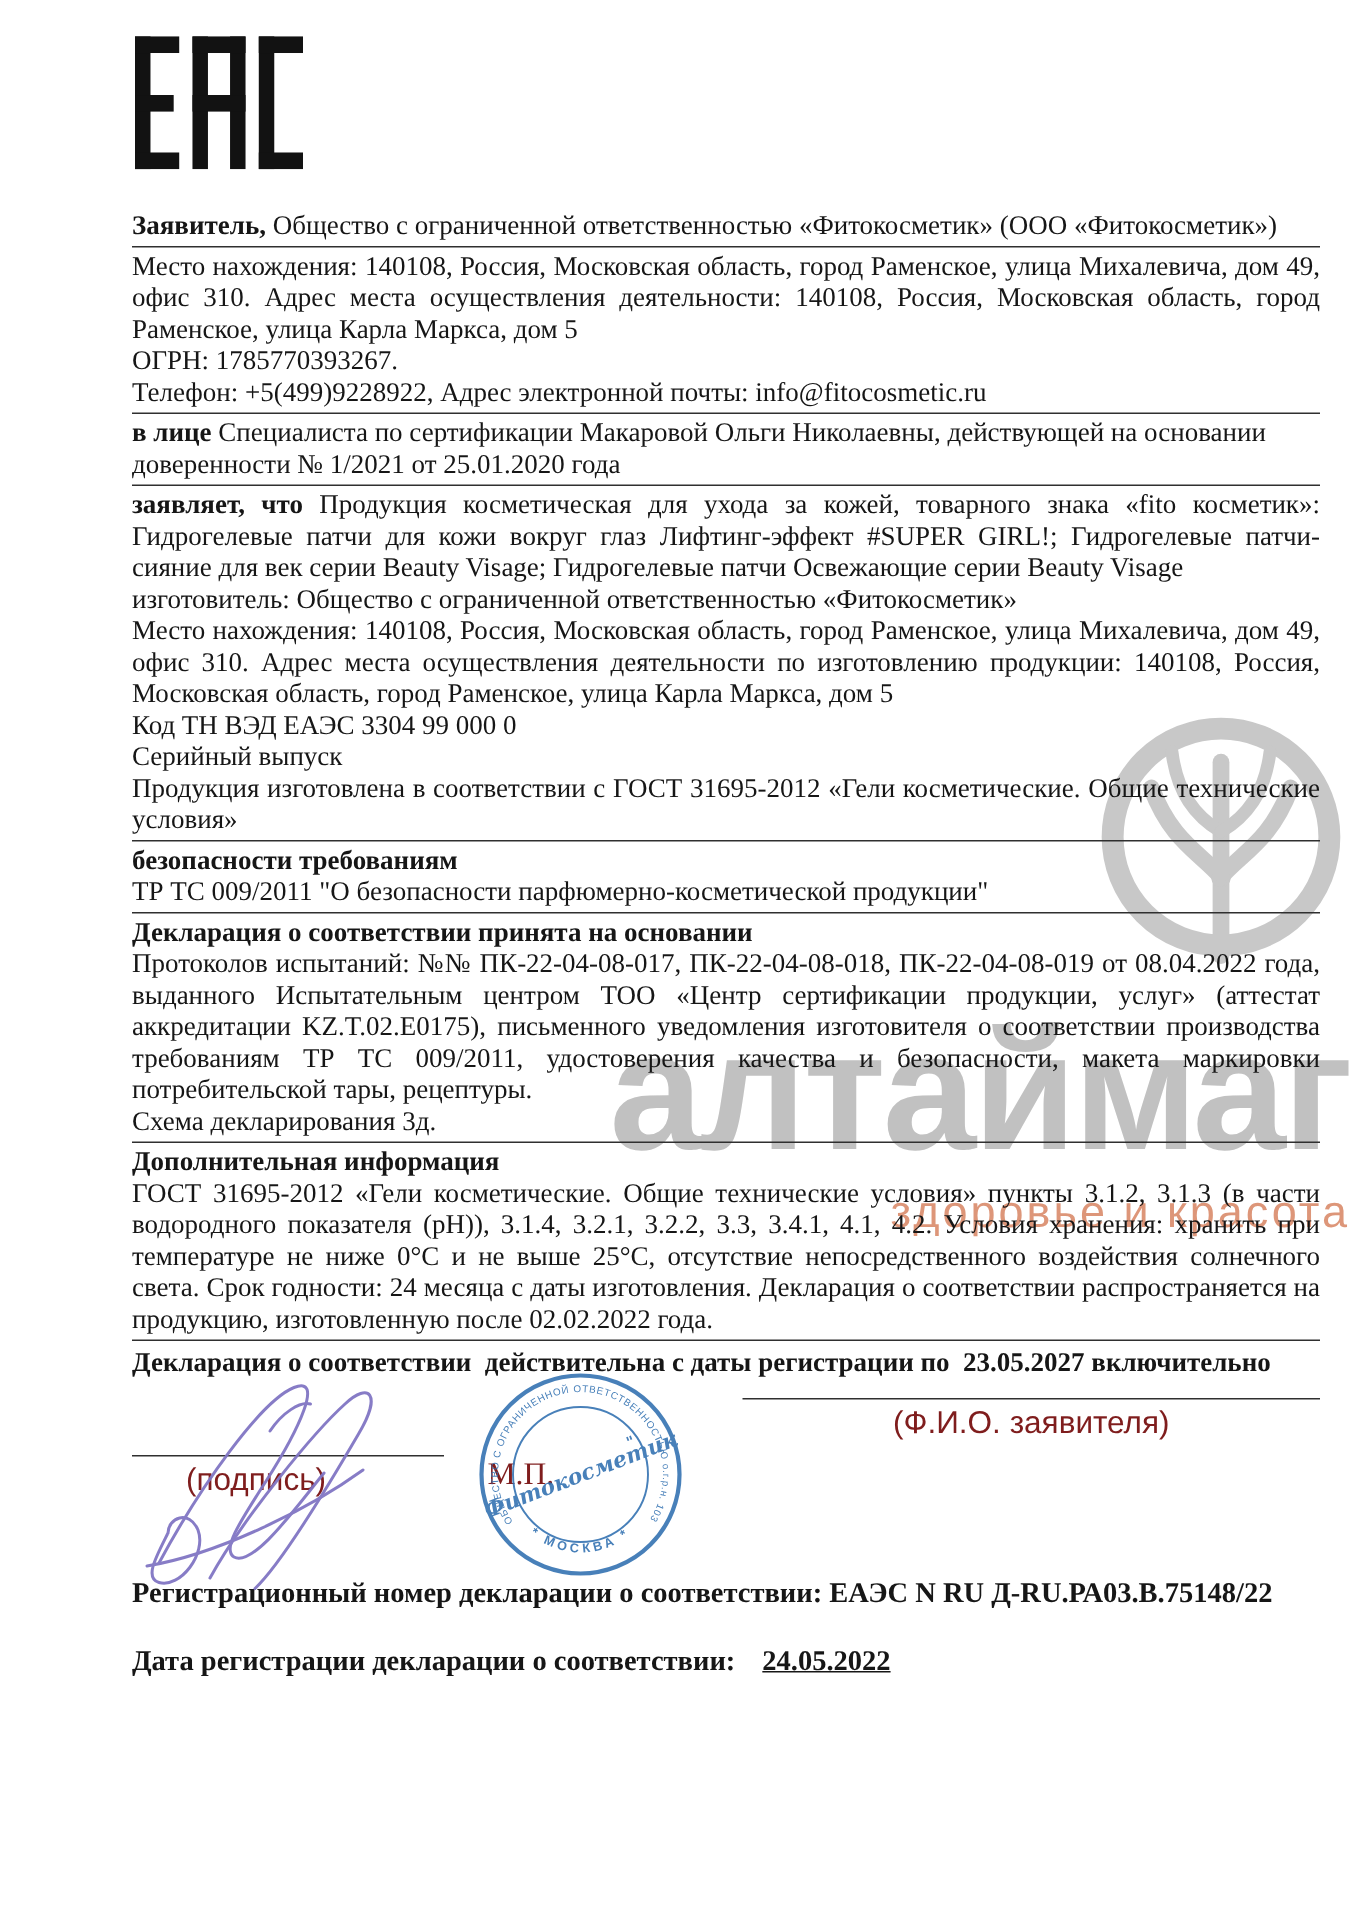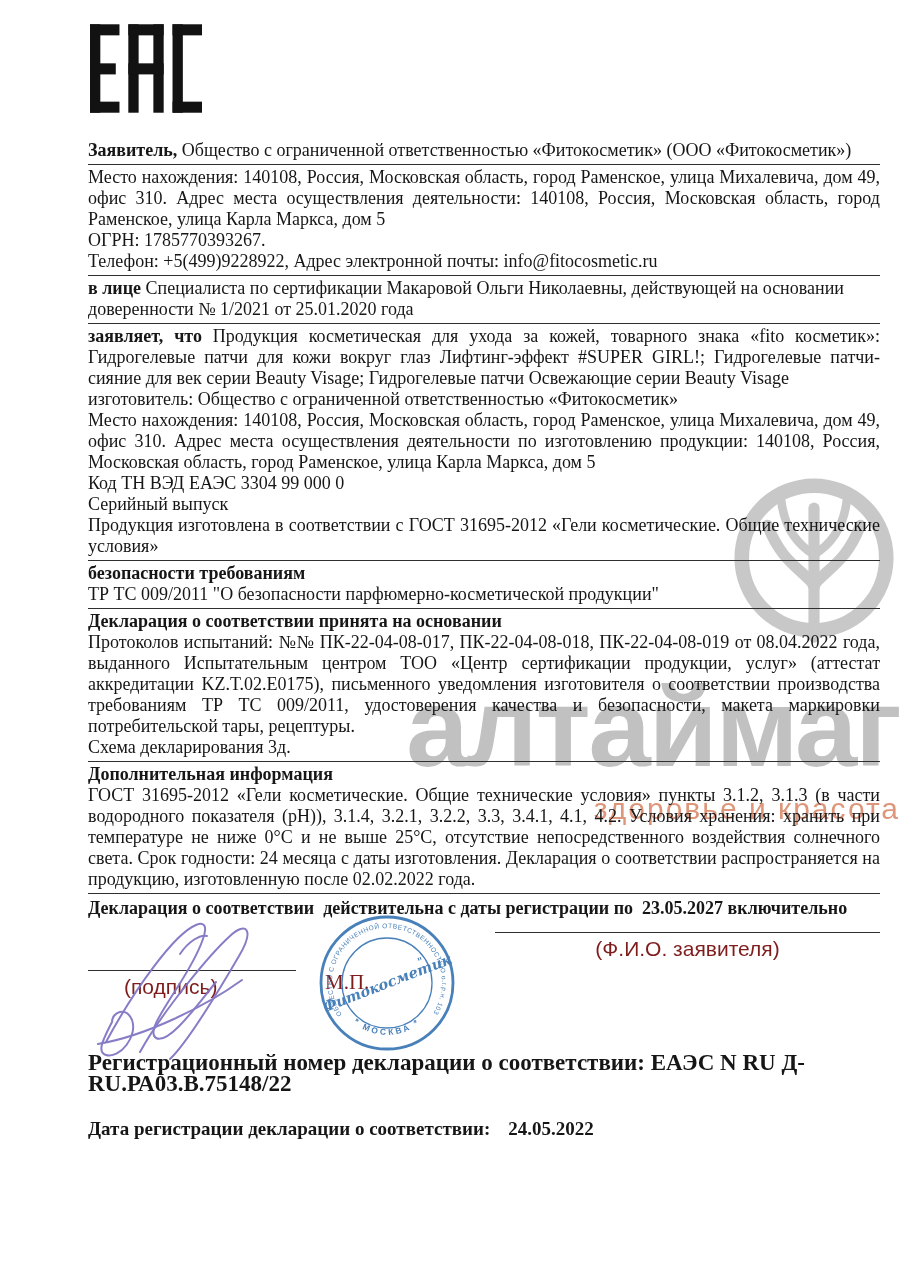--- a/index.html
+++ b/index.html
@@ -48,23 +48,23 @@
     font-family:"Liberation Sans", sans-serif; font-size:21px; color:#7f1d1d;
   }
   .sig-caption { position:absolute; left:36px; top:52px; }
   .mp-label { position:absolute; left:237px; top:48px;font-family:Liberation Serif, serif; }
   .stamp { position:absolute; left:228px; top:-12px; z-index:2; opacity:0.88; }
   .name-block { position:absolute; left:407px; width:385px; top:0; }
   .name-text { text-align:center; font-size:19px; padding-top:16px; }
   .name-line { border-top:1.5px solid #2f2f2f; margin-top:8px; }
   .name-caption { display:block; text-align:center; padding-top:5px; }
   
-  .reg-line { font-weight:bold; font-size:23px; margin-top:16px; }
+  .reg-line { font-weight:bold; font-size:19px; margin-top:16px; }
   .date-line { font-weight:bold; font-size:19px; margin-top:24px; }
-  .date-value { margin-left:18px; }
+  .date-value { margin-left:18px;text-decoration:underline; }
 </style>
 </head>
 <body>
 
 <div class="page">
 
   <div class="wm wm-logo">
     <svg width="172" height="172" viewBox="0 0 200 200">
       <g stroke="#8d8d8d" fill="none" opacity="0.48" stroke-linecap="round">
         <circle cx="100" cy="100" r="84" stroke-width="17"></circle>

